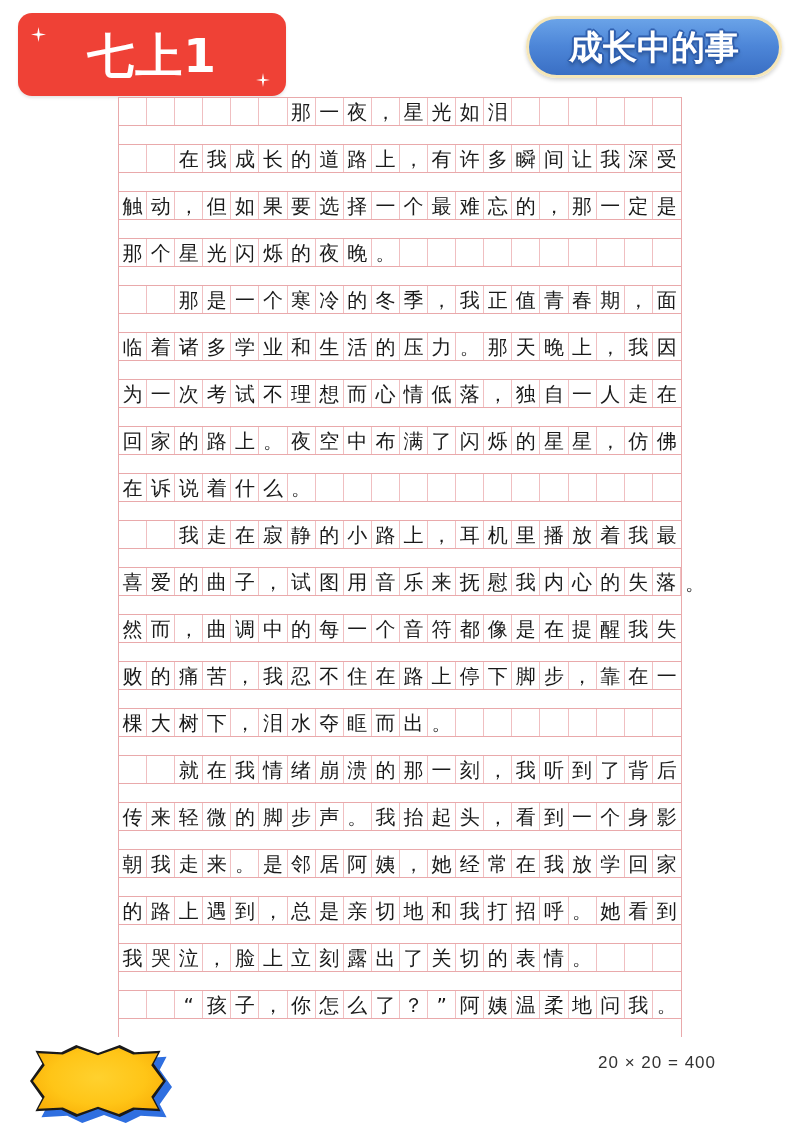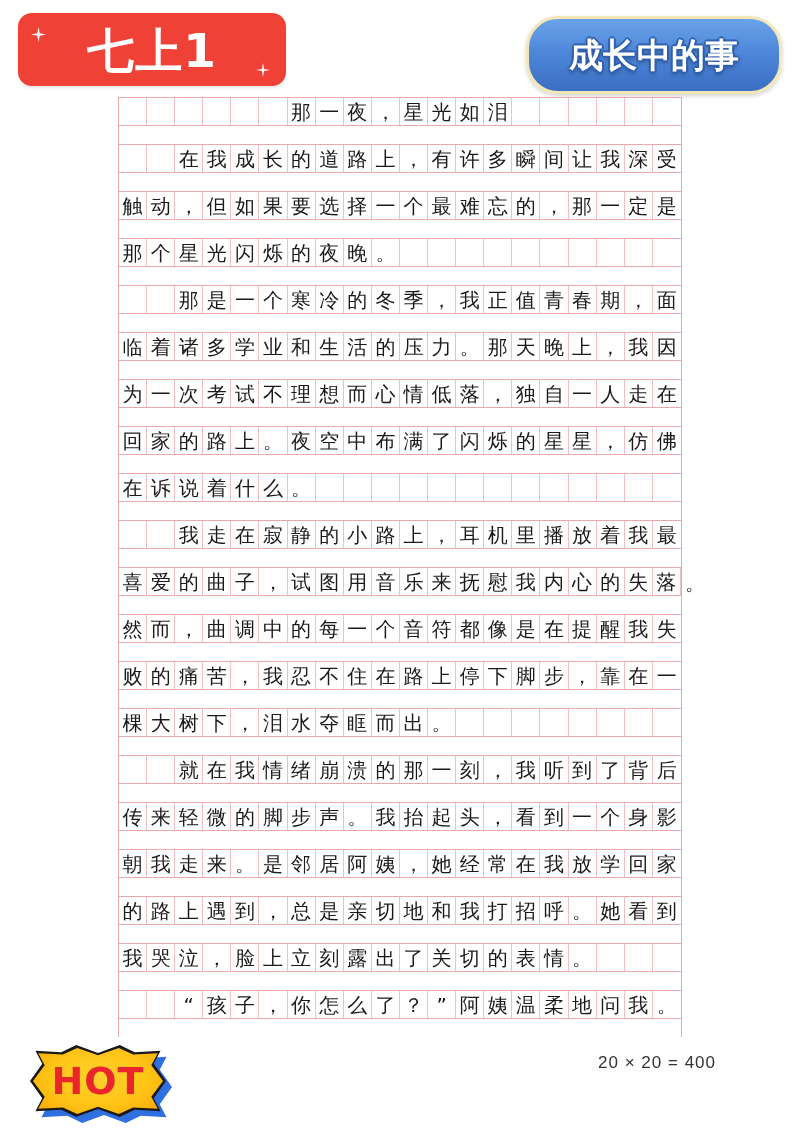--- a/index.html
+++ b/index.html
@@ -18,21 +18,21 @@
   
   .header {
     position: absolute;
     left: 0; top: 0;
     width: 800px; height: 96px;
   }
 
   .badge-red {
     position: absolute;
     left: 18px; top: 13px;
-    width: 268px; height: 73px;
+    width: 268px; height: 83px;
     background: #ef4136;
     border-radius: 14px;
     box-shadow: 0 2px 3px rgba(0,0,0,0.10);
   }
   .badge-red-label {
     position: absolute;
     left: 0; right: 0; top: 50%;
     transform: translateY(-50%);
     text-align: center;
     color: #ffffff;
@@ -47,21 +47,21 @@
     width: 17px; height: 17px;
     background: #ffffff;
     clip-path: polygon(50% 0%, 58% 42%, 100% 50%, 58% 58%, 50% 100%, 42% 58%, 0% 50%, 42% 42%);
   }
   .sparkle.s1 { left: 13px; top: 14px; width: 15px; height: 15px; }
   .sparkle.s2 { right: 16px; bottom: 9px; width: 14px; height: 14px; }
 
   .badge-blue {
     position: absolute;
     right: 18px; top: 16px;
-    width: 256px; height: 78px;
+    width: 256px; height: 62px;
     background: linear-gradient(180deg, #6aa3e8 0%, #4d86d8 48%, #3a6fc4 100%);
     border: 3px solid #f5e6b8;
     border-radius: 32px;
     box-sizing: border-box;
     box-shadow: 0 2px 4px rgba(0,0,0,0.18);
   }
   .badge-blue-label {
     position: absolute;
     left: 0; right: 0; top: 50%;
     transform: translateY(-50%);
@@ -672,14 +672,13 @@
     </div>
     <div class="gap-row"></div>
   </div>
 
 <div class="count-label">20  ×  20 = 400</div>
 
 <div class="hot-badge">
   <div class="hot-shadow"></div>
   <div class="hot-outline"></div>
   <div class="hot-face"></div>
-  <div class="hot-text">HOT</div>
 </div>
 
 </body></html>

